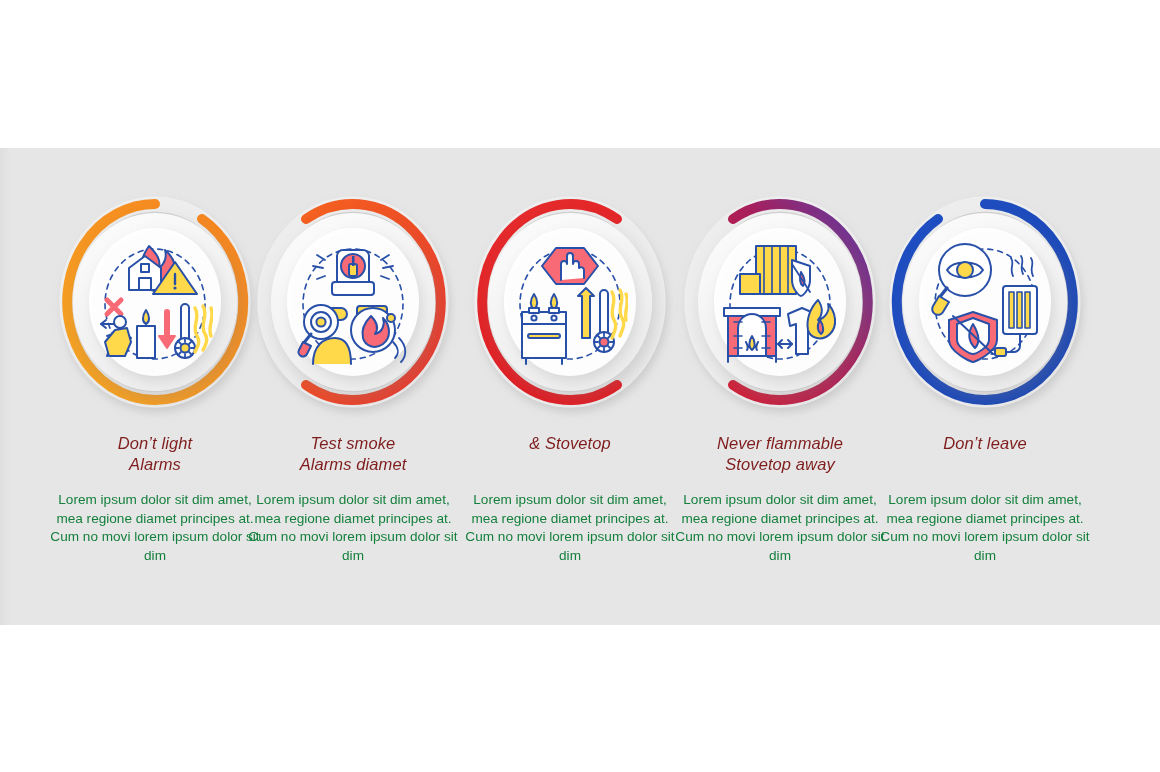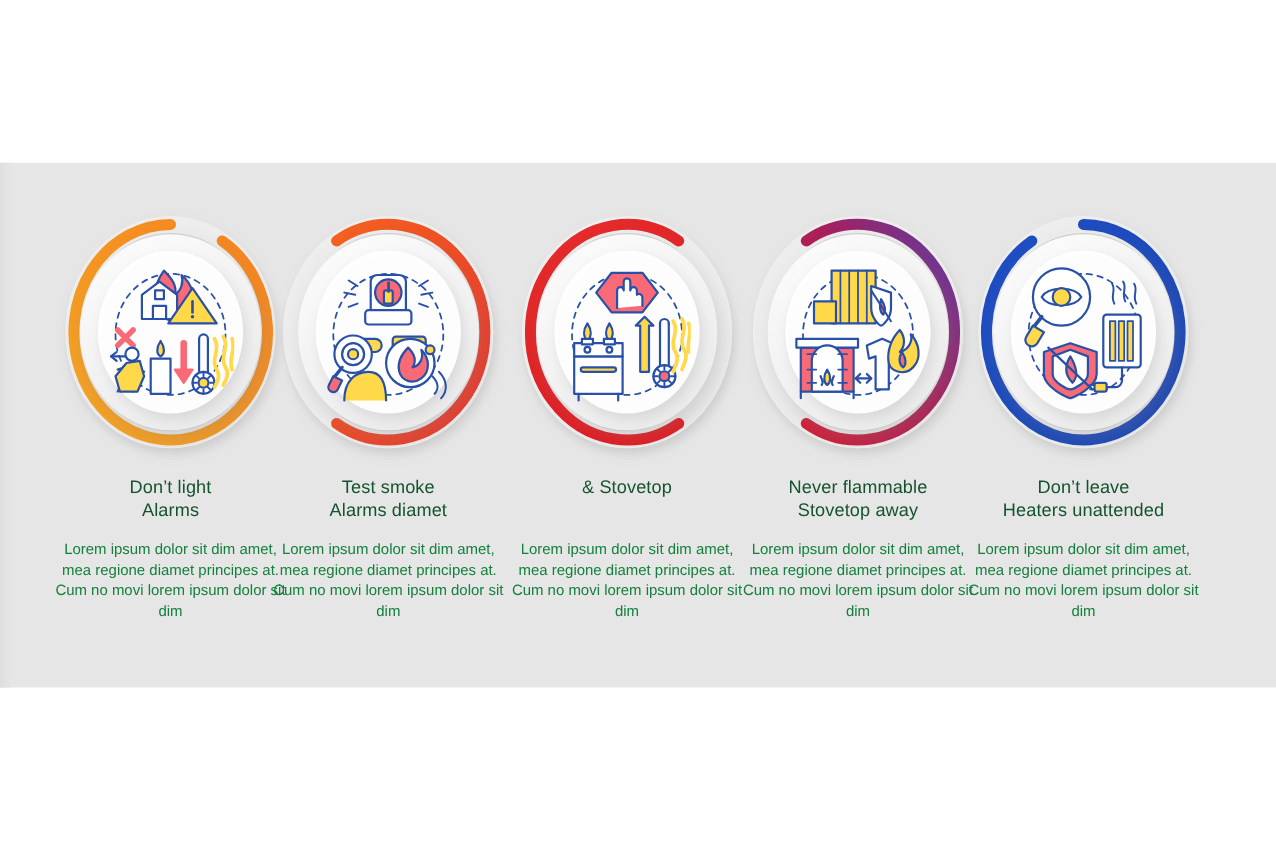--- a/index.html
+++ b/index.html
@@ -108,23 +108,24 @@
 
   
   .step-title {
     position: absolute;
     top: 285px;
     left: 0;
     width: 210px;
     text-align: center;
     font-size: 16.5px;
     line-height: 21px;
-    color: #14532d;
+    color: #7f1d1d;
     font-weight: 400;
     letter-spacing: 0.1px;
+    font-style: italic;
   }
   .step-title .t-line { display: block; }
 
   .step-body {
     position: absolute;
     top: 343px;
     left: 0;
     width: 210px;
     text-align: center;
     font-size: 13.6px;
@@ -398,19 +399,18 @@
               <path d="M84 20 C88 26 82 30 86 38 M94 18 C98 24 92 28 96 36 M104 20 C108 26 102 30 106 38" stroke="#2950a8" stroke-width="1.8"></path>
               <path d="M93 96 L93 108 A6 6 0 0 1 87 114 L78 114" stroke="#2950a8"></path>
               <rect x="68" y="110" width="11" height="8" rx="2" fill="#ffd94a" stroke="#2950a8"></rect>
               <path d="M68 112 L64 112 M68 116 L64 116" stroke="#2950a8" stroke-width="1.6"></path>
             </g>
           </svg>
         </div>
       </div>
       <div class="step-title">
         <span class="t-line">Don’t leave</span>
-        <span class="t-line">Heaters unattended</span>
       </div>
       <div class="step-body">Lorem ipsum dolor sit dim amet, mea regione diamet principes at. Cum no movi lorem ipsum dolor sit dim</div>
     </div>
 
   </div>
 </div>
 
 </body></html>

